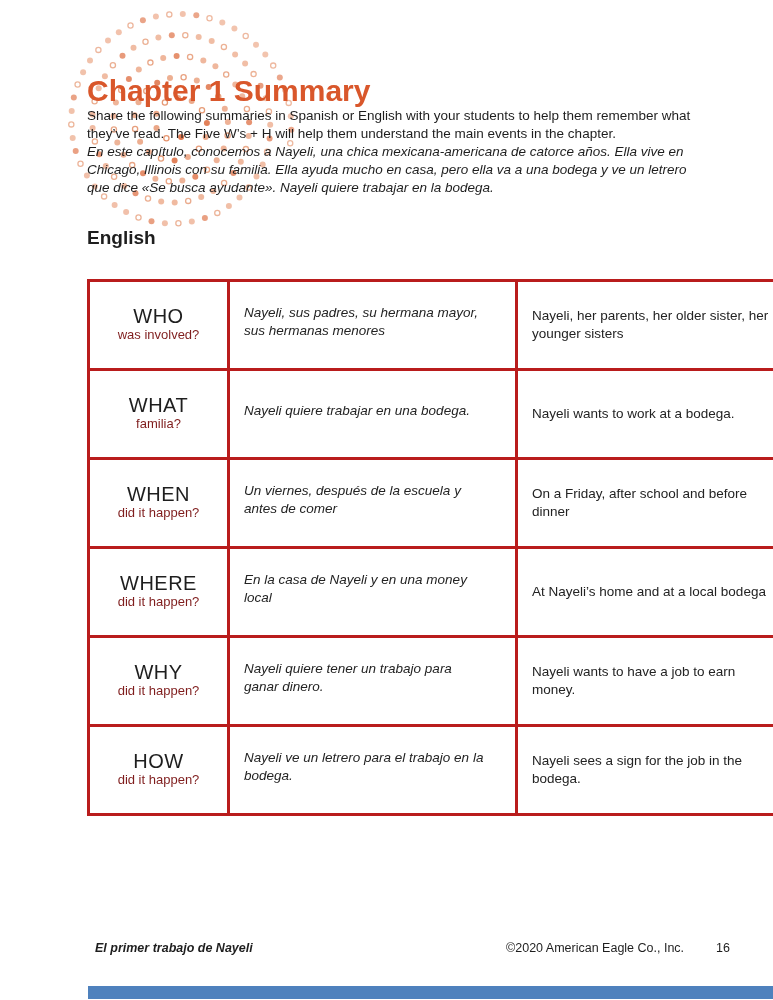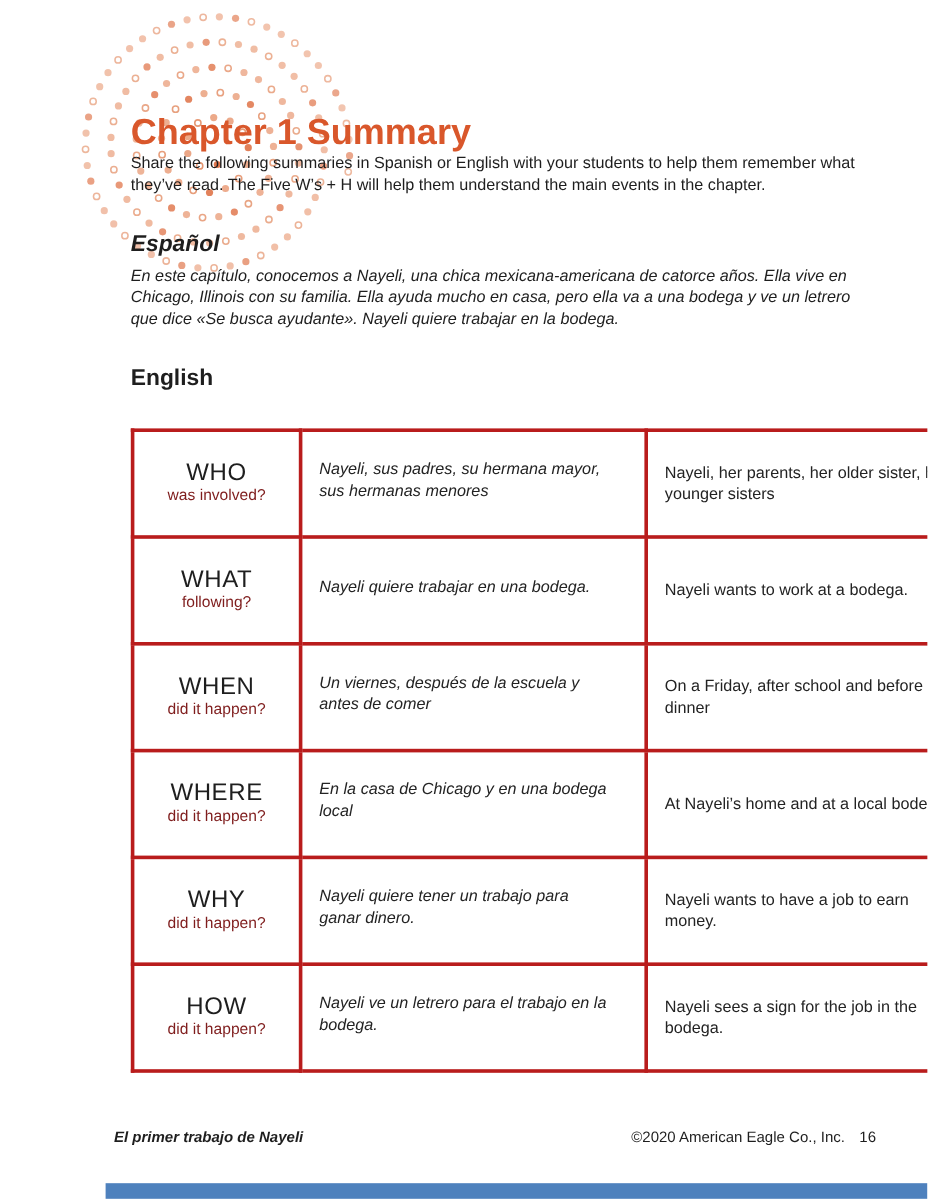--- a/index.html
+++ b/index.html
@@ -5,21 +5,21 @@
   html,body{margin:0;padding:0;background:#ffffff;}
   .page{
     position:relative;
     width:773px;height:1000px;
     background:#ffffff;
     overflow:hidden;
     font-family:"Liberation Sans", sans-serif;
     color:#232323;
   }
   .dots{position:absolute;left:28px;top:2px;z-index:0;}
-  .content{position:absolute;left:109px;top:0;width:620px;z-index:1;margin-top:20px;}
+  .content{position:absolute;left:87px;top:0;width:620px;z-index:1;}
   h1.title{
     margin:74px 0 0 0;
     font-size:30px;line-height:1.1;font-weight:bold;
     color:var(--accent,#D9572B);
     letter-spacing:0;
   }
   .instr-head{margin:18px 0 2px 0;font-size:13.5px;font-weight:bold;color:#1e1e1e;}
   p.body{margin:0;font-size:13.5px;line-height:18px;color:#1e1e1e;}
   h2.sect{margin:30px 0 6px 0;font-size:19px;font-weight:bold;color:#1e1e1e;}
   h2.es{font-style:italic;}
@@ -37,21 +37,21 @@
   td.c2{width:245px;padding:10px 26px 16px 14px;font-style:italic;}
   td.c3{width:248px;padding:10px 18px 10px 14px;}
   .w-word{font-size:20px;color:#1e1e1e;letter-spacing:0.5px;}
   .w-sub{font-size:13px;color:#7f1d1d;margin-top:1px;}
   .footer{
     position:absolute;left:95px;right:43px;top:941px;z-index:1;
     display:flex;justify-content:space-between;align-items:baseline;
     font-size:12.5px;color:#1e1e1e;
   }
   .f-left{font-weight:bold;font-style:italic;}
-  .f-right{display:flex;gap:12px;align-items:baseline;}
+  .f-right{display:flex;gap:32px;align-items:baseline;}
   .bottom-bar{
     position:absolute;left:88px;right:0;top:986px;height:13px;
     background:var(--bar,#4E81BD);z-index:1;
   }
 </style>
 </head>
 <body>
 
 <div class="page" style="--accent: #D9572B; --bar: #4E81BD;">
 
@@ -202,57 +202,56 @@
       <circle cx="262.8" cy="114.2" r="3.0" fill="#E99C78" opacity="0.59"></circle>
       <circle cx="263.3" cy="127.7" r="3.0" fill="#DD6A3C" opacity="0.59"></circle>
       <circle cx="262.2" cy="141.2" r="2.6" fill="none" stroke="#E28A60" stroke-width="1.3" opacity="0.59"></circle>
     </svg>
 
   <div class="content">
     <h1 class="title">Chapter 1 Summary</h1>
 
     <p class="body">Share the following summaries in Spanish or English with your students to help them remember what they’ve read. The Five W’s + H will help them understand the main events in the chapter.</p>
 
-    <h2 class="sect es">Español</h2>
     <p class="body italic">En este capítulo, conocemos a Nayeli, una chica mexicana-americana de catorce años. Ella vive en Chicago, Illinois con su familia. Ella ayuda mucho en casa, pero ella va a una bodega y ve un letrero que dice «Se busca ayudante». Nayeli quiere trabajar en la bodega.</p>
 
     <h2 class="sect">English</h2>
 
     <table class="fivew">
       <tbody>
         <tr>
           <td class="c1">
             <div class="w-word">WHO</div>
             <div class="w-sub">was involved?</div>
           </td>
           <td class="c2">Nayeli, sus padres, su hermana mayor, sus hermanas menores</td>
           <td class="c3">Nayeli, her parents, her older sister, her younger sisters</td>
         </tr>
         <tr>
           <td class="c1">
             <div class="w-word">WHAT</div>
-            <div class="w-sub">following?</div>
+            <div class="w-sub">familia?</div>
           </td>
           <td class="c2">Nayeli quiere trabajar en una bodega.</td>
           <td class="c3">Nayeli wants to work at a bodega.</td>
         </tr>
         <tr>
           <td class="c1">
             <div class="w-word">WHEN</div>
             <div class="w-sub">did it happen?</div>
           </td>
           <td class="c2">Un viernes, después de la escuela y antes de comer</td>
           <td class="c3">On a Friday, after school and before dinner</td>
         </tr>
         <tr>
           <td class="c1">
             <div class="w-word">WHERE</div>
             <div class="w-sub">did it happen?</div>
           </td>
-          <td class="c2">En la casa de Chicago y en una bodega local</td>
+          <td class="c2">En la casa de Nayeli y en una money local</td>
           <td class="c3">At Nayeli’s home and at a local bodega</td>
         </tr>
         <tr>
           <td class="c1">
             <div class="w-word">WHY</div>
             <div class="w-sub">did it happen?</div>
           </td>
           <td class="c2">Nayeli quiere tener un trabajo para ganar dinero.</td>
           <td class="c3">Nayeli wants to have a job to earn money.</td>
         </tr>

